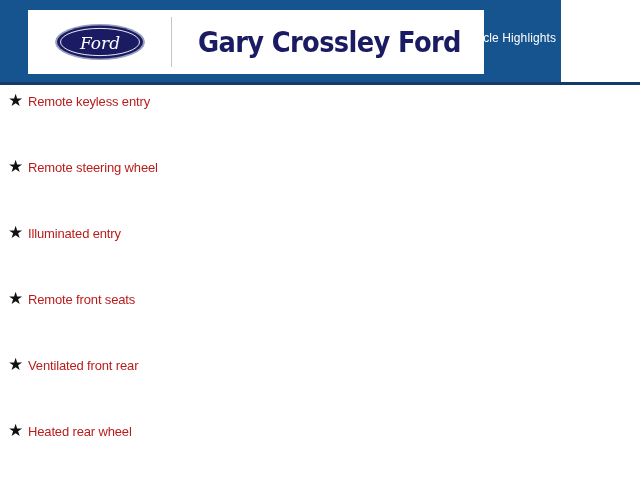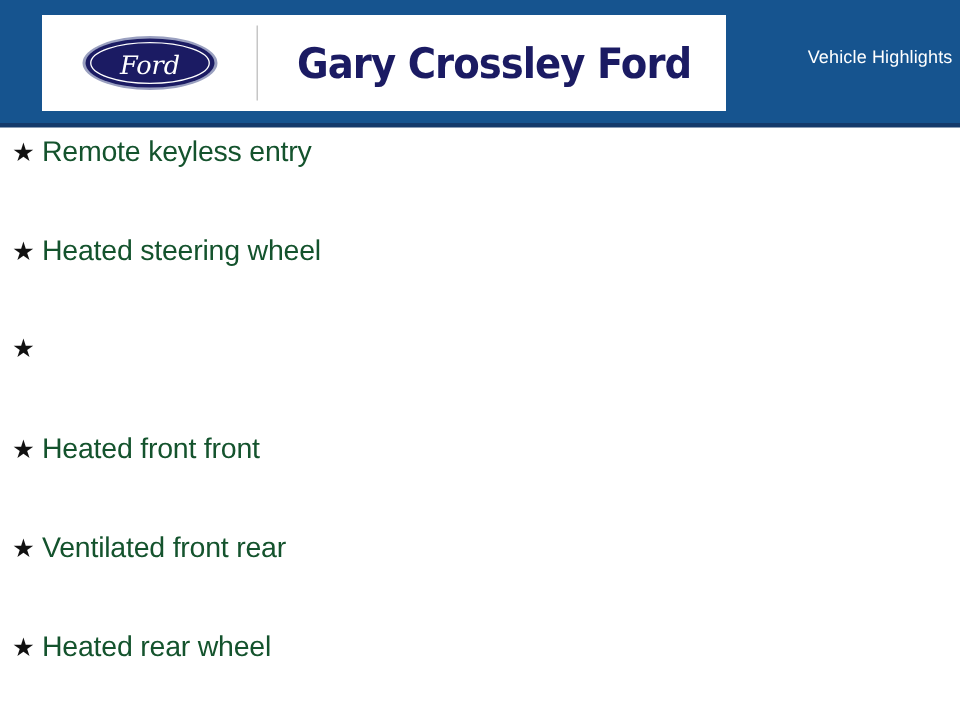--- a/index.html
+++ b/index.html
@@ -13,21 +13,21 @@
     font-family: "Liberation Sans", sans-serif;
     overflow: hidden;
     position: relative;
   }
 
   
   #header-bar {
     position: absolute;
     left: 0;
     top: 0;
-    width: 640px;
+    width: 561px;
     height: 82px;
     background: #16548F;
     box-sizing: border-box;
   }
   #header-underline {
     position: absolute;
     left: 0;
     top: 82px;
     width: 640px;
     height: 3px;
@@ -104,22 +104,22 @@
   }
   .feature-bullet {
     color: #111111;
     font-size: 17px;
     line-height: 1;
     width: 20px;
     flex: 0 0 20px;
     text-align: left;
   }
   .feature-label {
-    color: #14532d;
-    font-size: 19px;
+    color: #b91c1c;
+    font-size: 13px;
     line-height: 1;
     letter-spacing: -0.15px;
     white-space: nowrap;
   }
 </style>
 </head>
 <body>
 
 <div id="header-bar">
 
@@ -145,30 +145,31 @@
 
 <ul id="features-list">
 
   <li class="feature-item">
     <span class="feature-bullet">★</span>
     <span class="feature-label">Remote keyless entry</span>
   </li>
 
   <li class="feature-item">
     <span class="feature-bullet">★</span>
-    <span class="feature-label">Heated steering wheel</span>
+    <span class="feature-label">Remote steering wheel</span>
   </li>
 
   <li class="feature-item">
     <span class="feature-bullet">★</span>
+    <span class="feature-label">Illuminated entry</span>
   </li>
 
   <li class="feature-item">
     <span class="feature-bullet">★</span>
-    <span class="feature-label">Heated front front</span>
+    <span class="feature-label">Remote front seats</span>
   </li>
 
   <li class="feature-item">
     <span class="feature-bullet">★</span>
     <span class="feature-label">Ventilated front rear</span>
   </li>
 
   <li class="feature-item">
     <span class="feature-bullet">★</span>
     <span class="feature-label">Heated rear wheel</span>

